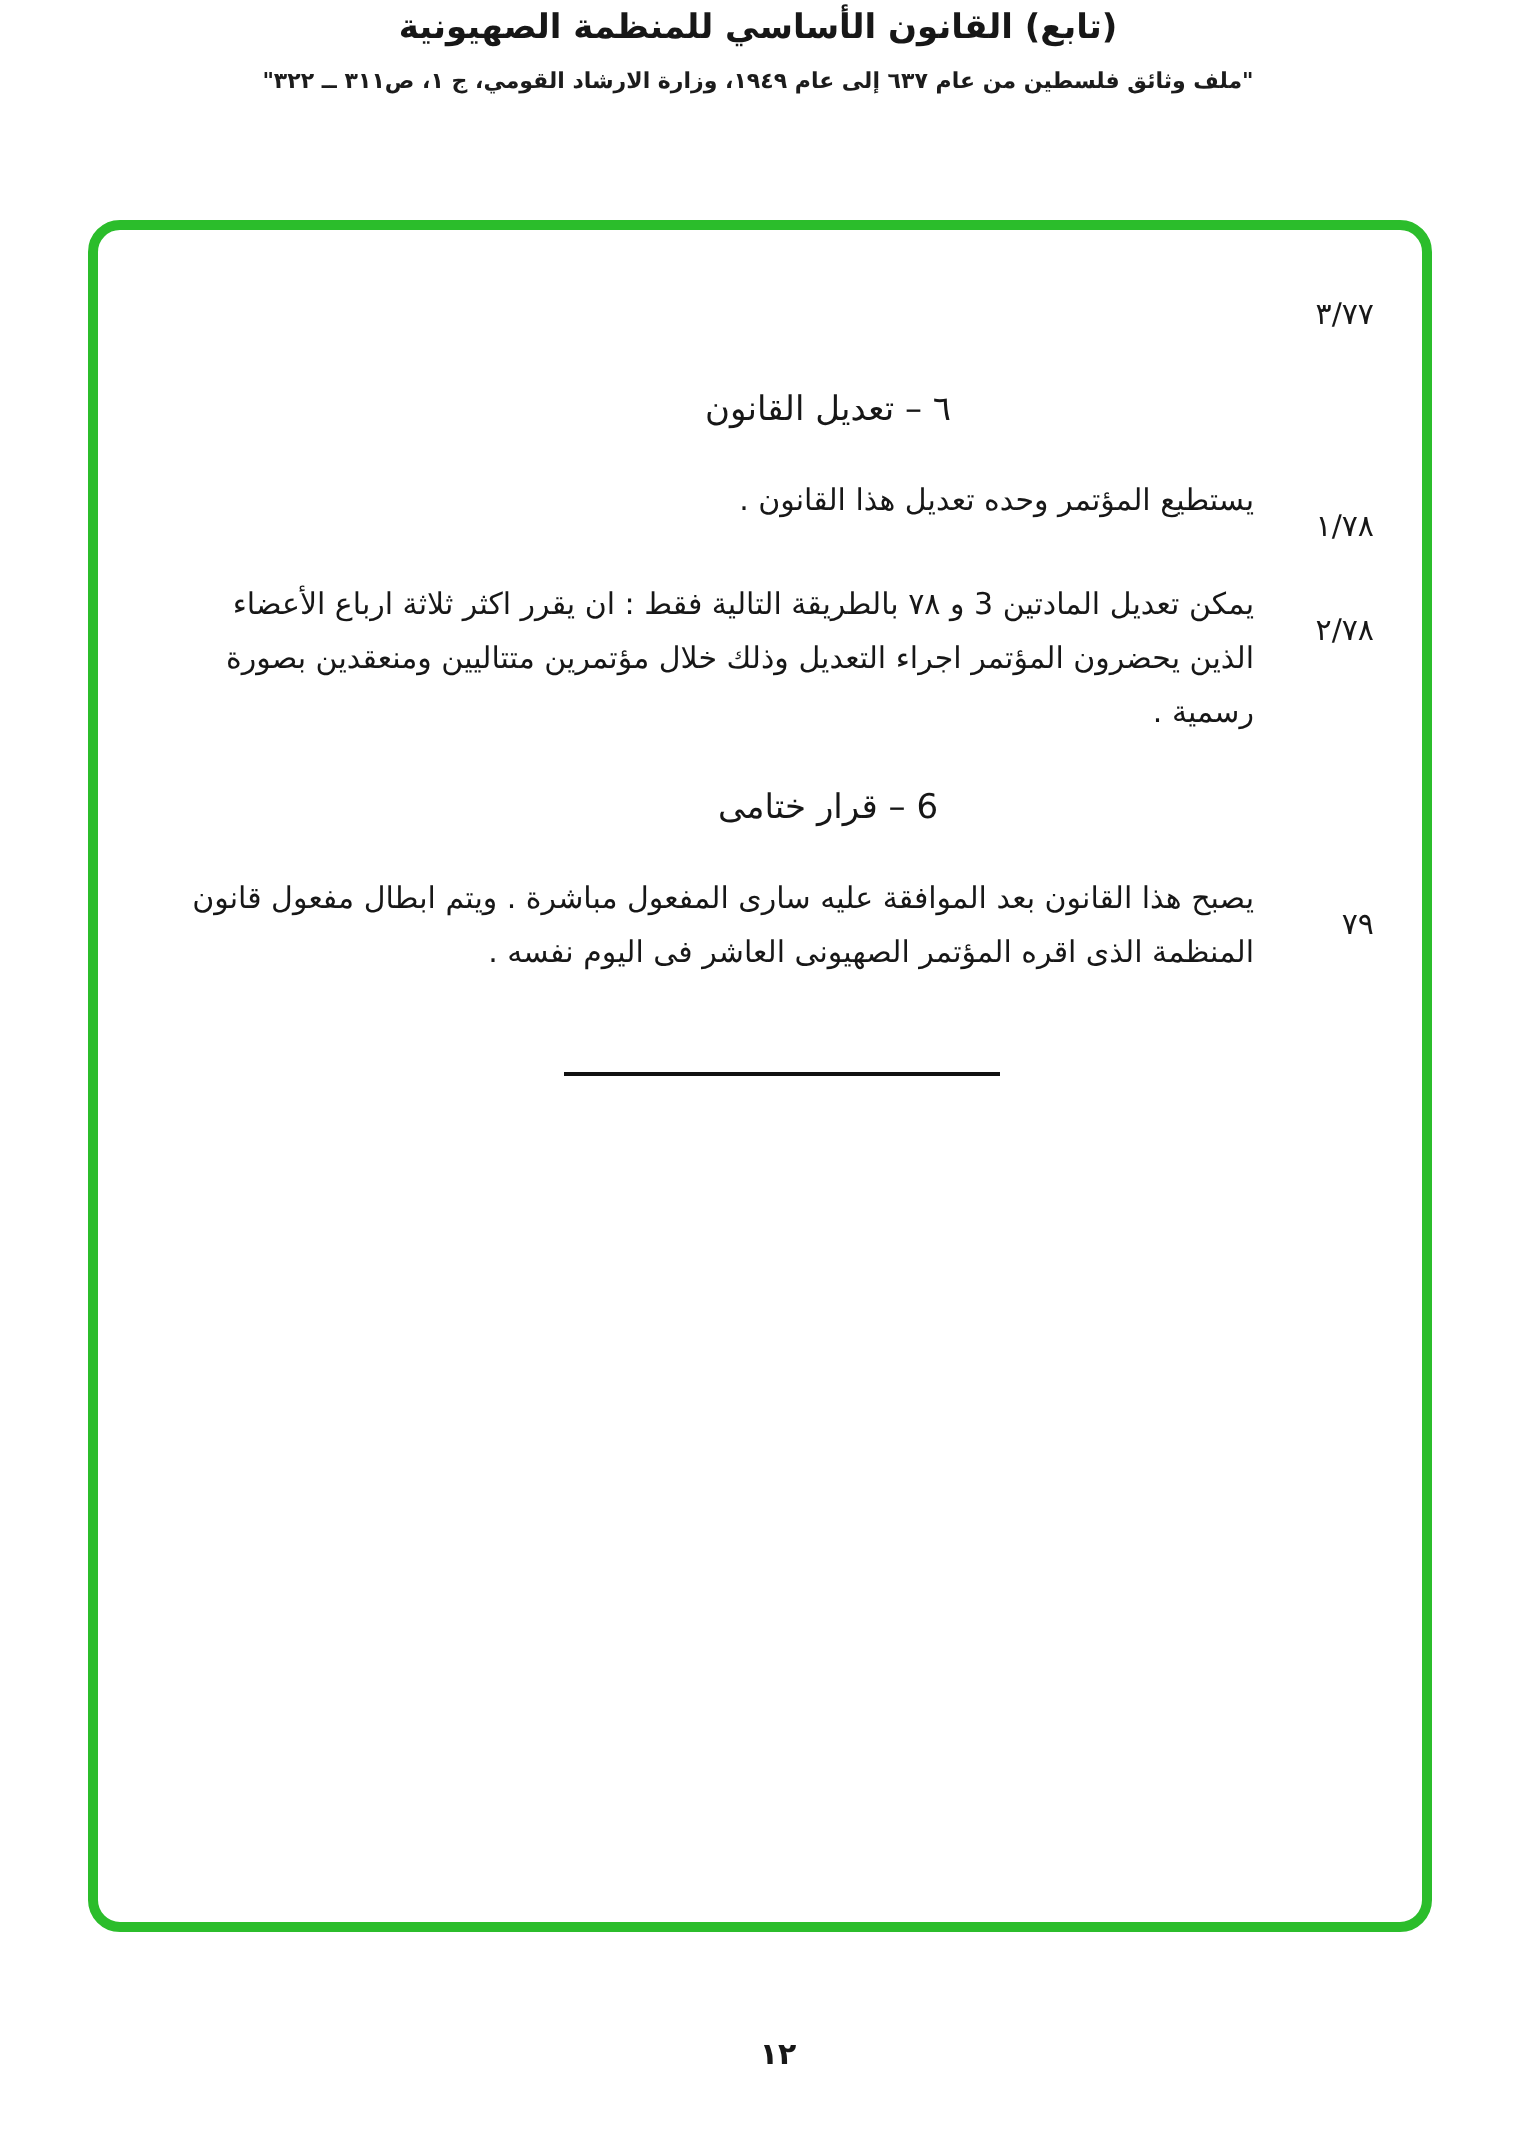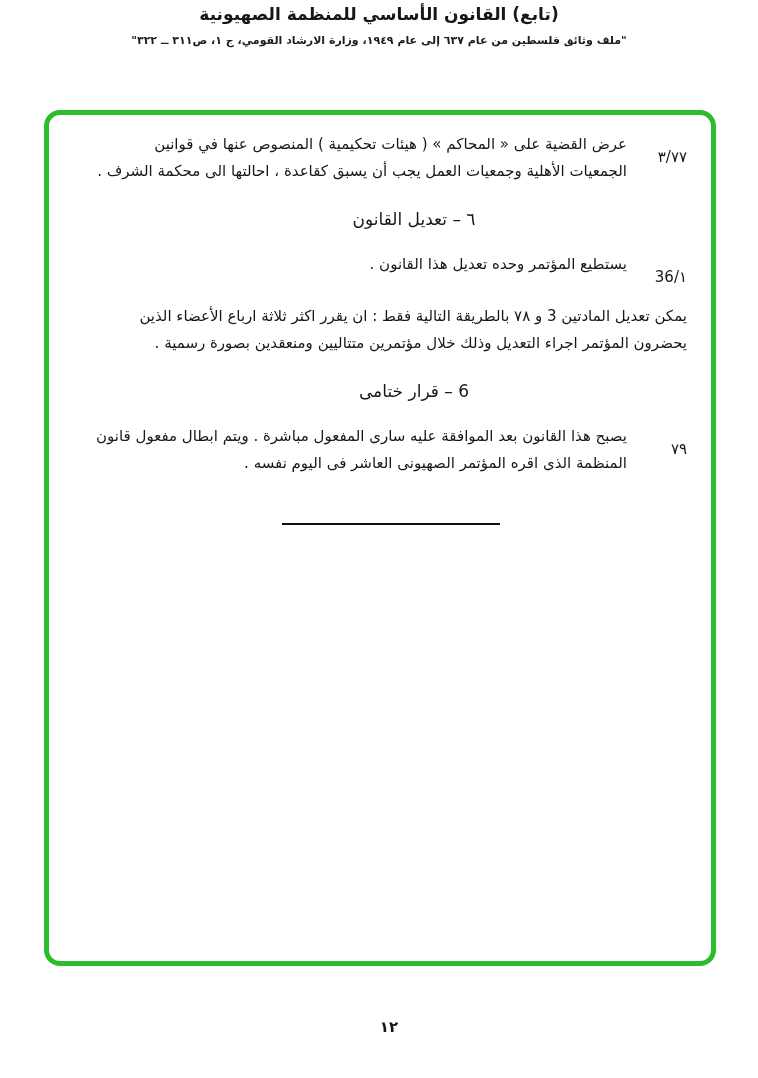--- a/index.html
+++ b/index.html
@@ -88,31 +88,31 @@
 
 <header class="page-header">
   <div class="page-title">(تابع) القانون الأساسي للمنظمة الصهيونية</div>
   <div class="source-line">"ملف وثائق فلسطين من عام ٦٣٧ إلى عام ١٩٤٩، وزارة الارشاد القومي، ج ١، ص٣١١ ــ ٣٢٢"</div>
 </header>
 
 <main class="law-frame">
 
   <div class="clause">
     <span class="clause-number">٣/٧٧</span>
-    <p class="clause-text">عرض القضية على « المحاكم » ( هيئات تحكيمية ) المنصوص عنها في قوانين الجمعيات الأهلية وجمعيات العمل يجب أن يسبق كقاعدة ، احالتها الى محكمة الشرف .</p>
   </div>
 
   <h2 class="section-heading">٦ – تعديل القانون</h2>
 
   <div class="clause">
-    <span class="clause-number">١/36</span>
+    <span class="clause-number">١/٧٨</span>
     <p class="clause-text">يستطيع المؤتمر وحده تعديل هذا القانون .</p>
   </div>
 
   <div class="clause">
+    <span class="clause-number">٢/٧٨</span>
     <p class="clause-text">يمكن تعديل المادتين 3 و ٧٨ بالطريقة التالية فقط : ان يقرر اكثر ثلاثة ارباع الأعضاء الذين يحضرون المؤتمر اجراء التعديل وذلك خلال مؤتمرين متتاليين ومنعقدين بصورة رسمية .</p>
   </div>
 
   <h2 class="section-heading">6 – قرار ختامى</h2>
 
   <div class="clause">
     <span class="clause-number">٧٩</span>
     <p class="clause-text">يصبح هذا القانون بعد الموافقة عليه سارى المفعول مباشرة . ويتم ابطال مفعول قانون المنظمة الذى اقره المؤتمر الصهيونى العاشر فى اليوم نفسه .</p>
   </div>
 

